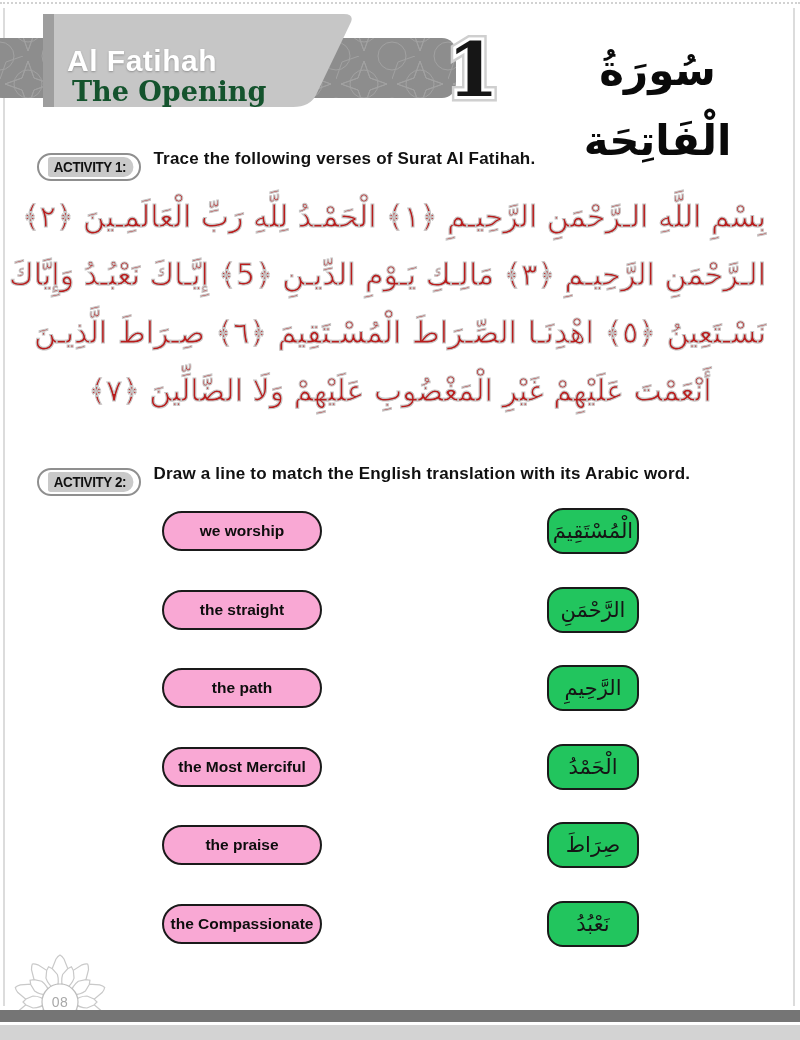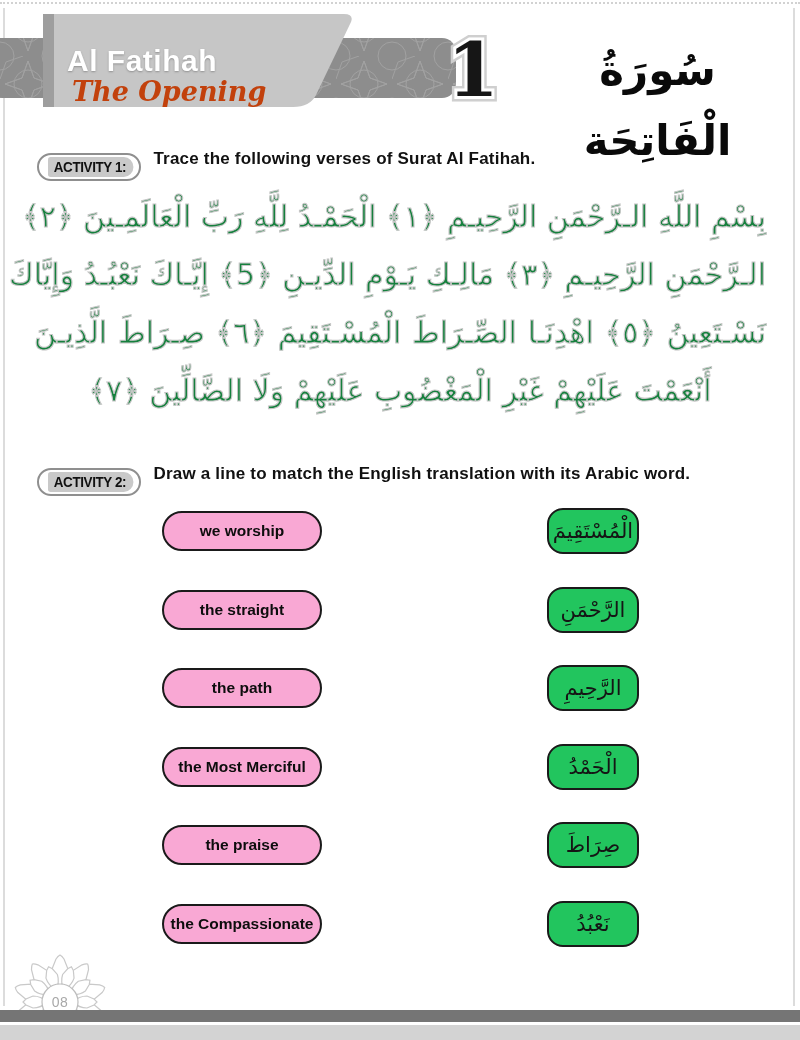--- a/index.html
+++ b/index.html
@@ -7,22 +7,22 @@
         font-family:"Liberation Sans",sans-serif;color:#111;}
   
   .top-rule{position:absolute;left:0;top:2px;width:100%;height:0;border-top:2px dotted #d2d2d2;}
   .edge{position:absolute;top:8px;height:998px;width:2px;background:#dcdcdc;}
   .edge-l{left:3px;} .edge-r{left:793px;}
 
   
   .header-art{position:absolute;left:0;top:0;}
   .title-en{position:absolute;left:67px;top:44px;font-size:30px;font-weight:bold;color:#ffffff;
             letter-spacing:.5px;text-shadow:0 1px 2px rgba(80,80,80,.45);}
-  .subtitle-en{position:absolute;left:72px;top:76px;font-size:27px;font-weight:bold;font-style:italic;
-            font-family:"DejaVu Serif",serif;color:#c2410c;text-align:center;}
+  .subtitle-en{position:absolute;left:72px;top:76px;font-size:27px;font-weight:bold;
+            font-family:"DejaVu Serif",serif;color:#14532d;text-align:center;}
   .unit-num{position:absolute;left:438px;top:22px;width:70px;height:96px;
             font-family:"DejaVu Serif",serif;font-weight:bold;font-size:74px;line-height:96px;text-align:center;}
   .unit-num span{position:absolute;left:0;top:0;width:100%;}
   .unit-num .back{-webkit-text-stroke:11px #cfcfcf;color:#cfcfcf;}
   .unit-num .mid{-webkit-text-stroke:6px #ffffff;color:#ffffff;}
   .unit-num .front{color:#161616;}
   .ar{font-family:"DejaVu Sans",sans-serif;}
   .title-ar{position:absolute;left:530px;top:36px;width:255px;height:70px;direction:rtl;
             font-size:42px;font-weight:bold;color:#0a0a0a;text-align:center;line-height:70px;}
 
@@ -32,21 +32,21 @@
   .badge{border:2px solid #8f8f8f;border-radius:14px;background:#ffffff;padding:2px;margin-top:16px;}
   .badge-fill{display:block;background:#c9c9c9;border-radius:3px 11px 11px 3px;margin-left:7px;
               padding:2px 8px 2px 6px;font-weight:bold;font-size:14px;letter-spacing:-.4px;color:#111;
               transform:scaleX(.96);transform-origin:left center;white-space:nowrap;}
   .instr{font-weight:bold;font-size:17px;letter-spacing:.2px;white-space:nowrap;}
 
   
   .verses{position:absolute;left:34px;top:188px;width:732px;direction:rtl;}
   .vline{font-size:30px;height:58px;line-height:58px;white-space:nowrap;
          display:flex;justify-content:space-between;align-items:center;
-         color:#15803d;-webkit-text-stroke:1.1px #c6c6c6;text-align:justify;}
+         color:#b91c1c;-webkit-text-stroke:1.1px #c6c6c6;text-align:justify;}
   .vline{display:block;text-align:justify;text-align-last:justify;}
   .vline.last{text-align:center;text-align-last:center;}
 
   
   .match{position:absolute;left:0;top:0;width:800px;height:1040px;pointer-events:none;}
   .mrow{position:absolute;left:0;width:800px;height:50px;}
   .mrow:nth-of-type(1){top:509px;} .mrow:nth-of-type(2){top:588px;}
   .mrow:nth-of-type(3){top:666px;} .mrow:nth-of-type(4){top:745px;}
   .mrow:nth-of-type(5){top:823px;} .mrow:nth-of-type(6){top:902px;}
   .ebox{position:absolute;left:162px;top:2px;width:160px;height:40px;border:2px solid #1a1a1a;

